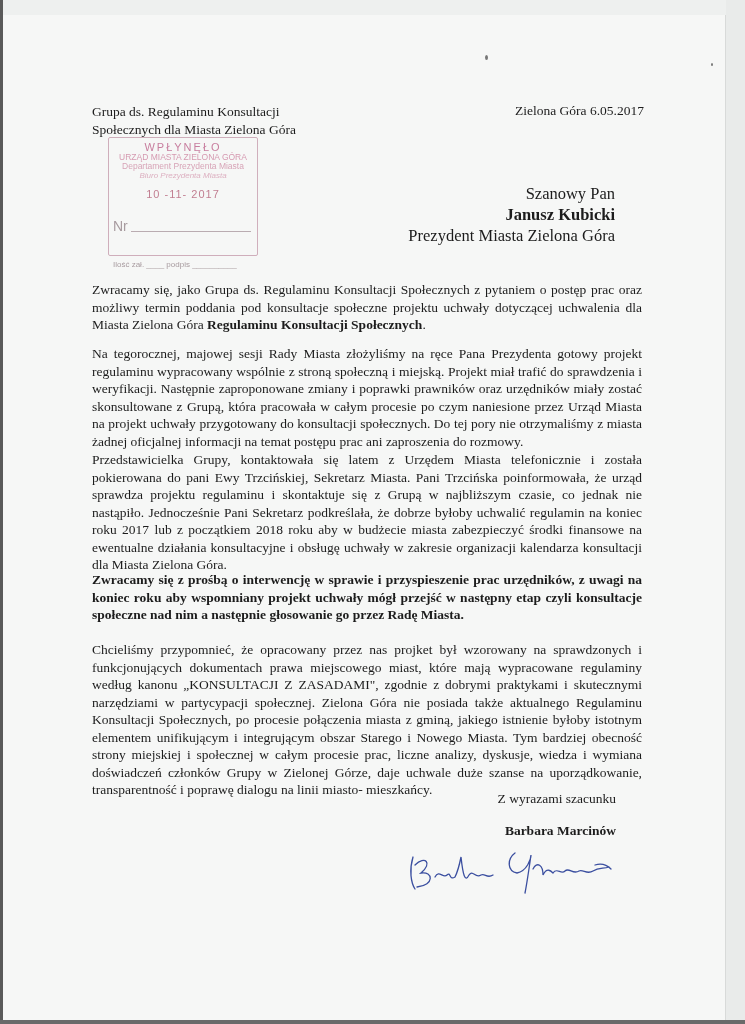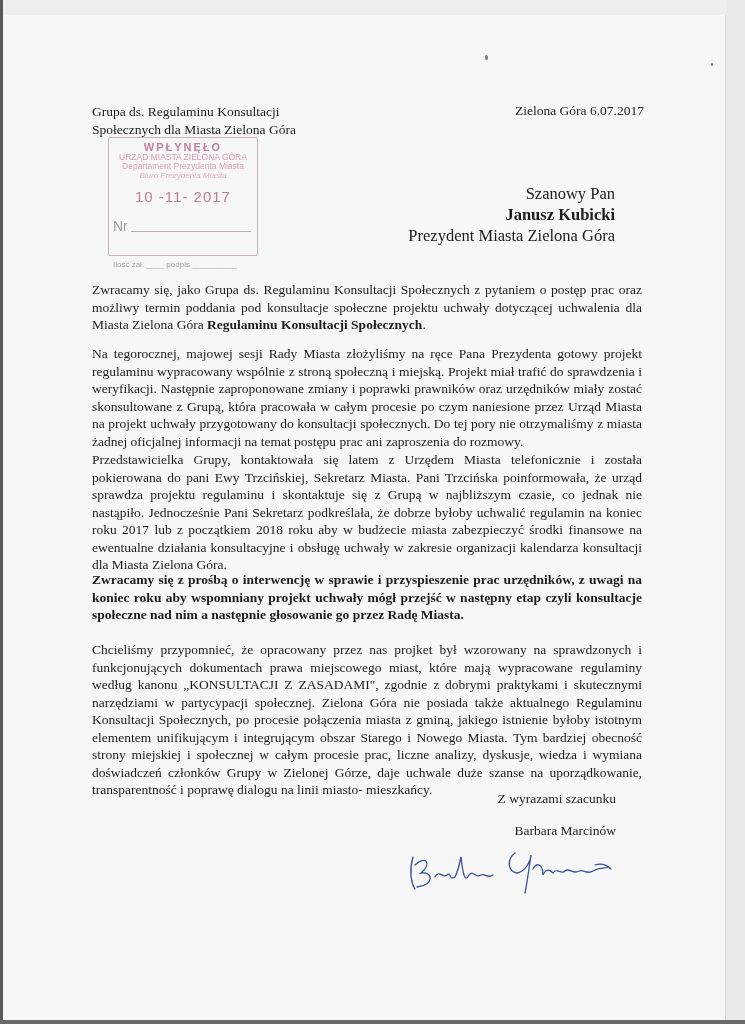--- a/index.html
+++ b/index.html
@@ -21,59 +21,59 @@
 
   .sender { position: absolute; left: 89px; top: 88px; font-size: 13.5px; line-height: 18px; }
   .date { position: absolute; left: 512px; top: 88px; font-size: 13.5px; }
 
   .stamp {
     position: absolute; left: 105px; top: 122px; width: 148px; height: 117px;
     border: 1.5px solid #c9a2b1; border-radius: 2px;
     color: #c47a98; font-family: "Liberation Sans", "DejaVu Sans", sans-serif;
     text-align: center; opacity: 0.85;
   }
-  .stamp .s1 { font-size: 11px; font-weight: bold; letter-spacing: 2px; margin-top: 3px; color: #c06a90; }
+  .stamp .s1 { font-size: 11px; font-weight: normal; letter-spacing: 2px; margin-top: 3px; color: #c06a90; }
   .stamp .s2 { font-size: 8.5px; line-height: 9px; color: #d08aa5; }
   .stamp .s3 { font-size: 8.5px; line-height: 9px; color: #d295ac; }
   .stamp .s4 { font-size: 8px; line-height: 9px; font-style: italic; color: #d8a3b7; }
-  .stamp .sdate { font-size: 15px; margin-top: 8px; letter-spacing: 1px; color: #b8697f; font-family: "Liberation Sans Narrow", "Liberation Sans", sans-serif; }
+  .stamp .sdate { font-size: 11px; margin-top: 8px; letter-spacing: 1px; color: #b8697f; font-family: "Liberation Sans Narrow", "Liberation Sans", sans-serif; }
   .stamp .nr { position: absolute; left: 4px; top: 80px; font-size: 14px; color: #9a8b90; }
   .stamp .nr-line { position: absolute; left: 22px; top: 93px; width: 120px; border-bottom: 1px solid #b0a0a6; }
   .stamp .foot { position: absolute; left: 4px; top: 103px; font-size: 8px; color: #9a8b90; white-space: nowrap; margin-top: 19px; }
 
   .recipient { position: absolute; right: 110px; top: 168px; text-align: right; font-size: 16.5px; line-height: 21px; }
   .recipient .name { font-weight: bold; }
 
   .body-text { position: absolute; left: 89px; width: 550px; font-size: 13.5px; line-height: 17.5px; text-align: justify; }
   .p1 { top: 266px; }
   .p2 { top: 330px; }
   .p3 { top: 436px; }
   .p4 { top: 556px; font-weight: bold; }
   .p5 { top: 626px; }
   .body-text b { font-weight: bold; margin-top: 24px; }
 
   .closing { position: absolute; right: 109px; top: 776px; font-size: 13.5px; }
-  .signer { position: absolute; right: 109px; top: 808px; font-size: 13.5px; font-weight: normal; }
+  .signer { position: absolute; right: 109px; top: 808px; font-size: 13.5px; font-weight: bold; }
   .signer-role { position: absolute; right: 109px; top: 825px; font-size: 13.5px; }
   .signature { position: absolute; left: 400px; top: 830px; width: 240px; height: 50px; }
 </style>
 </head>
 <body>
 
 <div class="scan-edge-left"></div>
 <div class="page">
   <div class="speck" style="left:482px;top:40px;width:3px;height:5px;"></div>
   <div class="speck" style="left:708px;top:48px;width:2px;height:3px;"></div>
 
   <div class="sender">
     <div>Grupa ds. Regulaminu Konsultacji</div>
     <div>Społecznych dla Miasta Zielona Góra</div>
   </div>
 
-  <div class="date">Zielona Góra 6.07.2017</div>
+  <div class="date">Zielona Góra 6.05.2017</div>
 
   <div class="stamp">
     <div class="s1">WPŁYNĘŁO</div>
     <div class="s2">URZĄD MIASTA ZIELONA GÓRA</div>
     <div class="s3">Departament Prezydenta Miasta</div>
     <div class="s4">Biuro Prezydenta Miasta</div>
     <div class="sdate">10 -11- 2017</div>
     <div class="nr">Nr</div>
     <div class="nr-line"></div>
     <div class="foot">Ilość zał. ____ podpis __________</div>

